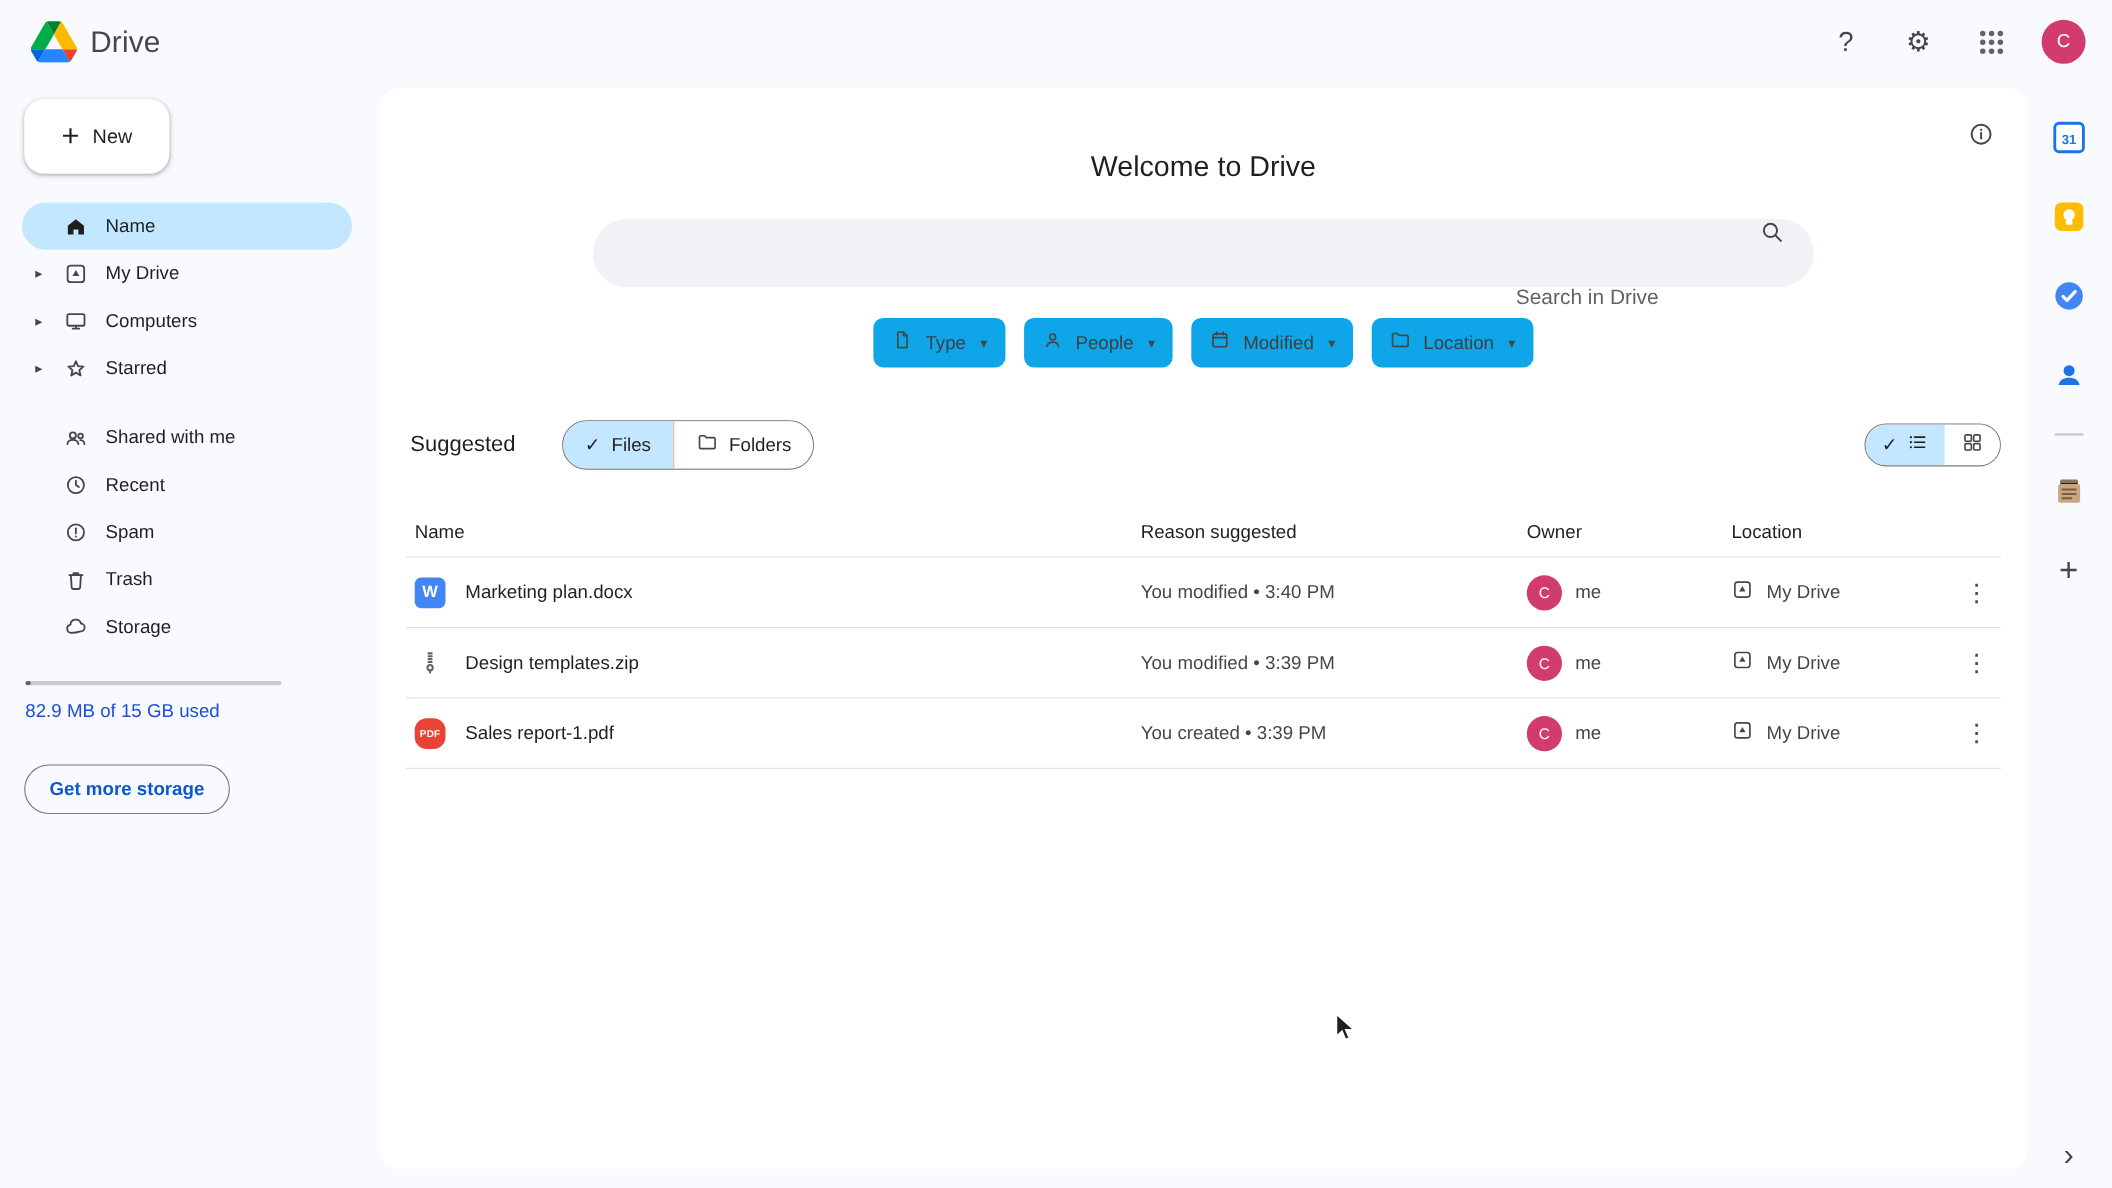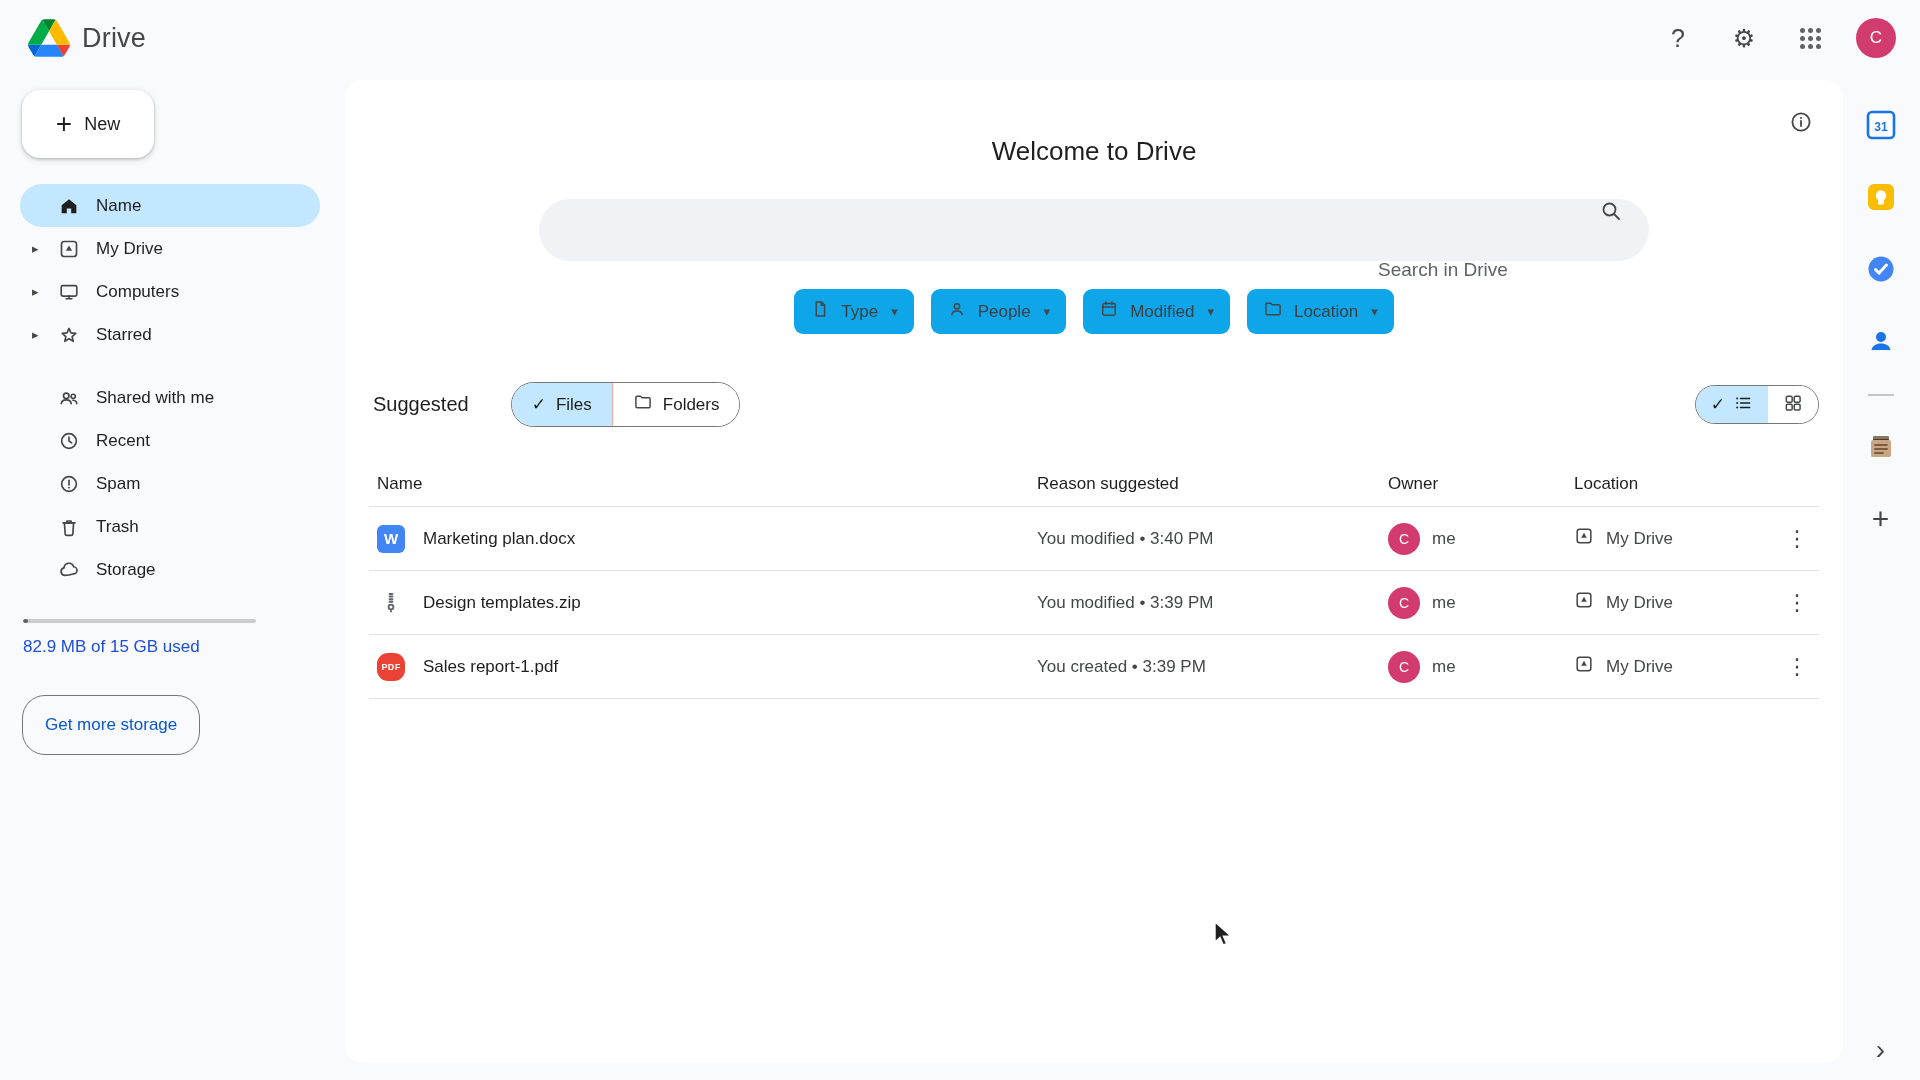--- a/index.html
+++ b/index.html
@@ -25,21 +25,21 @@
   .new-plus { font-size:28px; font-weight:400; line-height:1; }
   .nav-item { width:300px; height:43px; margin-left:20px; border-radius:22px; display:flex; align-items:center; padding-left:12px; cursor:pointer; font-size:17px; color:#1f1f1f; }
   .nav-item.active { background:#c2e7ff; }
   .nav-gap { height:20px; }
   .chev-slot { width:24px; font-size:13px; color:#444746; text-align:left; }
   .nav-icon { width:26px; height:24px; margin-right:14px; display:flex; align-items:center; justify-content:center; }
   .nav-icon svg { width:22px; height:22px; }
   .storage-bar { margin:28px 0 0 23px; width:233px; height:4px; border-radius:2px; background:#c9cdd2; position:relative; overflow:hidden; }
   .storage-bar i { position:absolute; left:0; top:0; bottom:0; width:2%; background:#5f6368; border-radius:2px; }
   .storage-text { margin:14px 0 16px 23px; font-size:17px; color:#1d4ed8; }
-  .more-storage-btn { margin:22px 0 0 22px; height:60px; padding:0 22px; border:1px solid #747775; border-radius:23px; background:transparent; color:#0b57d0; font-size:17px; font-weight:400; cursor:pointer; font-family:inherit; }
+  .more-storage-btn { margin:22px 0 0 22px; height:45px; padding:0 22px; border:1px solid #747775; border-radius:23px; background:transparent; color:#0b57d0; font-size:17px; font-weight:700; cursor:pointer; font-family:inherit; }
 
   
   .main-card { position:absolute; left:345px; top:80px; right:77px; bottom:17px; background:#fff; border-radius:18px; padding:0 24px; }
   .info-btn { position:absolute; top:22px; right:22px; width:40px; height:40px; border-radius:50%; display:flex; align-items:center; justify-content:center; cursor:pointer; }
   .page-title { margin-top:56px; text-align:center; font-size:26px; font-weight:400; color:#1f1f1f; }
   .search-wrap { margin:32px auto 0; width:1110px; height:62px; background:#f0f2f5; border-radius:31px; display:flex; align-items:flex-end; padding:0 26px; gap:32px;flex-direction:column; }
   .search-wrap input { flex:1; border:none; outline:none; background:transparent; font-size:19px; color:#1f1f1f; font-family:inherit; }
   .search-wrap input::placeholder { color:#5f6368; }
   .chips-row { margin-top:28px; display:flex; justify-content:center; gap:17px; }
   .chip { height:45px; padding:0 16px; background:#0ea5e9; border-radius:9px; display:flex; align-items:center; gap:11px; font-size:17px; font-weight:500; color:#3c4043; cursor:pointer; }

